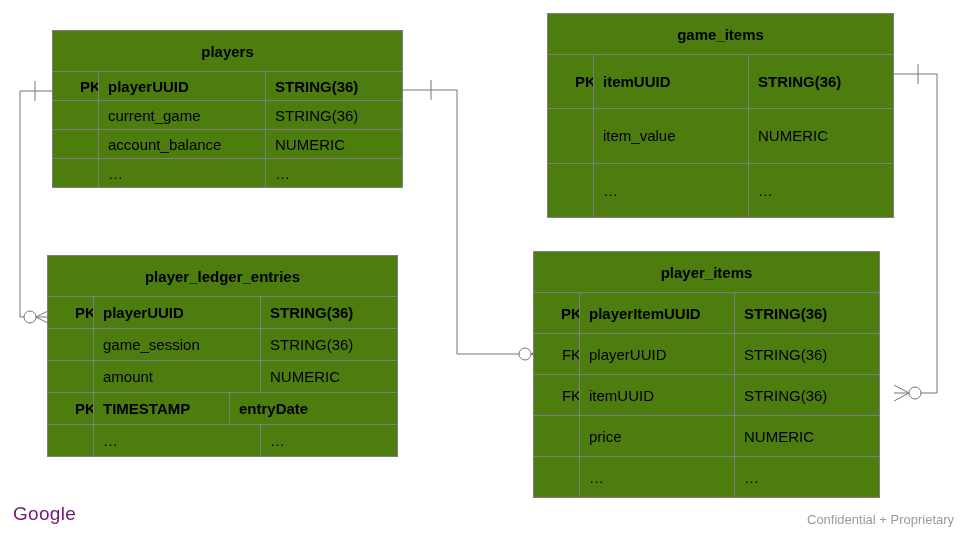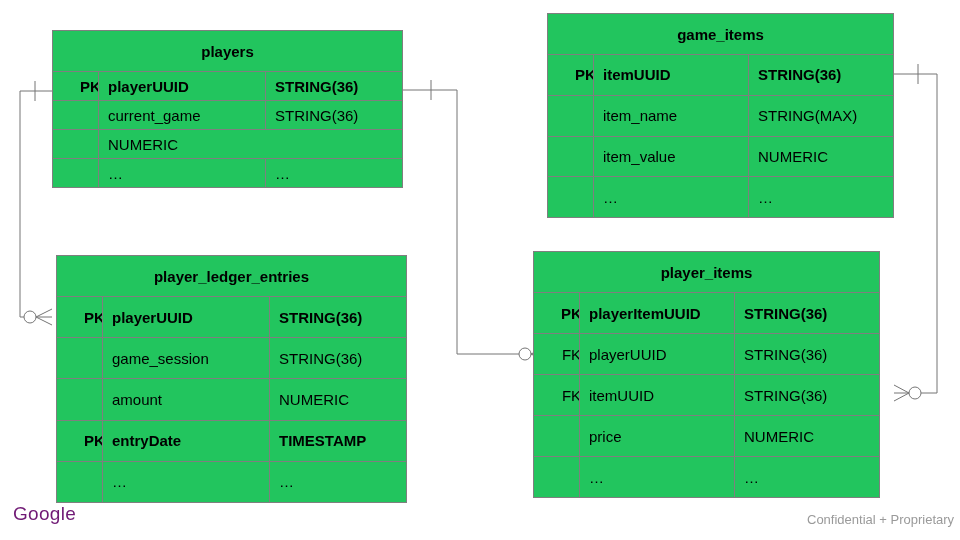--- a/index.html
+++ b/index.html
@@ -5,21 +5,21 @@
   html, body { margin:0; padding:0; }
   body {
     width:960px; height:540px;
     background:#ffffff;
     font-family:"Liberation Sans", sans-serif;
     position:relative;
     overflow:hidden;
   }
   .etable {
     position:absolute;
-    background:#22c55e;
+    background:#4d7c0f;
     border:1px solid #7f7f7f;
     box-sizing:border-box;
     display:flex;
     flex-direction:column;
     color:#000;
   }
   .etable .title-row {
     height:40px; flex:none;
     display:flex; align-items:center; justify-content:center;
     font-weight:bold; font-size:15px;
@@ -35,21 +35,21 @@
   }
   .cell:last-child { border-right:none; }
   .key  { justify-content:center; width:46px; flex:none;padding-left:30px; }
   .field{ flex:1; padding-left:9px; }
   .type { width:136px; flex:none; padding-left:9px; }
   .w2 .type { width:144px; }
   .b { font-weight:bold; }
 
   #t-players      { left:52px;  top:30px;  width:351px; height:158px; }
   #t-game-items   { left:547px; top:13px;  width:347px; height:205px; }
-  #t-ledger       { left:56px;  top:255px; width:351px; height:248px; }
+  #t-ledger       { left:47px;  top:255px; width:351px; height:202px; }
   #t-player-items { left:533px; top:251px; width:347px; height:247px; }
 
   #connector-layer {
     position:absolute; left:0; top:0;
     width:960px; height:540px;
     pointer-events:none;
   }
   .google-logo {
     position:absolute; left:13px; top:503px;
     font-size:19px; color:#701a75; letter-spacing:0.3px;
@@ -90,40 +90,36 @@
     <div class="cell field b">playerUUID</div>
     <div class="cell type b">STRING(36)</div>
   </div>
   <div class="row">
     <div class="cell key"></div>
     <div class="cell field">current_game</div>
     <div class="cell type">STRING(36)</div>
   </div>
   <div class="row">
     <div class="cell key"></div>
+    <div class="cell field">account_balance</div>
     <div class="cell type">NUMERIC</div>
   </div>
   <div class="row">
     <div class="cell key"></div>
     <div class="cell field">…</div>
     <div class="cell type">…</div>
   </div>
 </div>
 
 <div class="etable w2" id="t-game-items">
   <div class="title-row">game_items</div>
   <div class="row">
     <div class="cell key b">PK</div>
     <div class="cell field b">itemUUID</div>
     <div class="cell type b">STRING(36)</div>
-  </div>
-  <div class="row">
-    <div class="cell key"></div>
-    <div class="cell field">item_name</div>
-    <div class="cell type">STRING(MAX)</div>
   </div>
   <div class="row">
     <div class="cell key"></div>
     <div class="cell field">item_value</div>
     <div class="cell type">NUMERIC</div>
   </div>
   <div class="row">
     <div class="cell key"></div>
     <div class="cell field">…</div>
     <div class="cell type">…</div>
@@ -142,22 +138,22 @@
     <div class="cell field">game_session</div>
     <div class="cell type">STRING(36)</div>
   </div>
   <div class="row">
     <div class="cell key"></div>
     <div class="cell field">amount</div>
     <div class="cell type">NUMERIC</div>
   </div>
   <div class="row">
     <div class="cell key b">PK</div>
+    <div class="cell type b">TIMESTAMP</div>
     <div class="cell field b">entryDate</div>
-    <div class="cell type b">TIMESTAMP</div>
   </div>
   <div class="row">
     <div class="cell key"></div>
     <div class="cell field">…</div>
     <div class="cell type">…</div>
   </div>
 </div>
 
 <div class="etable w2" id="t-player-items">
   <div class="title-row">player_items</div>

